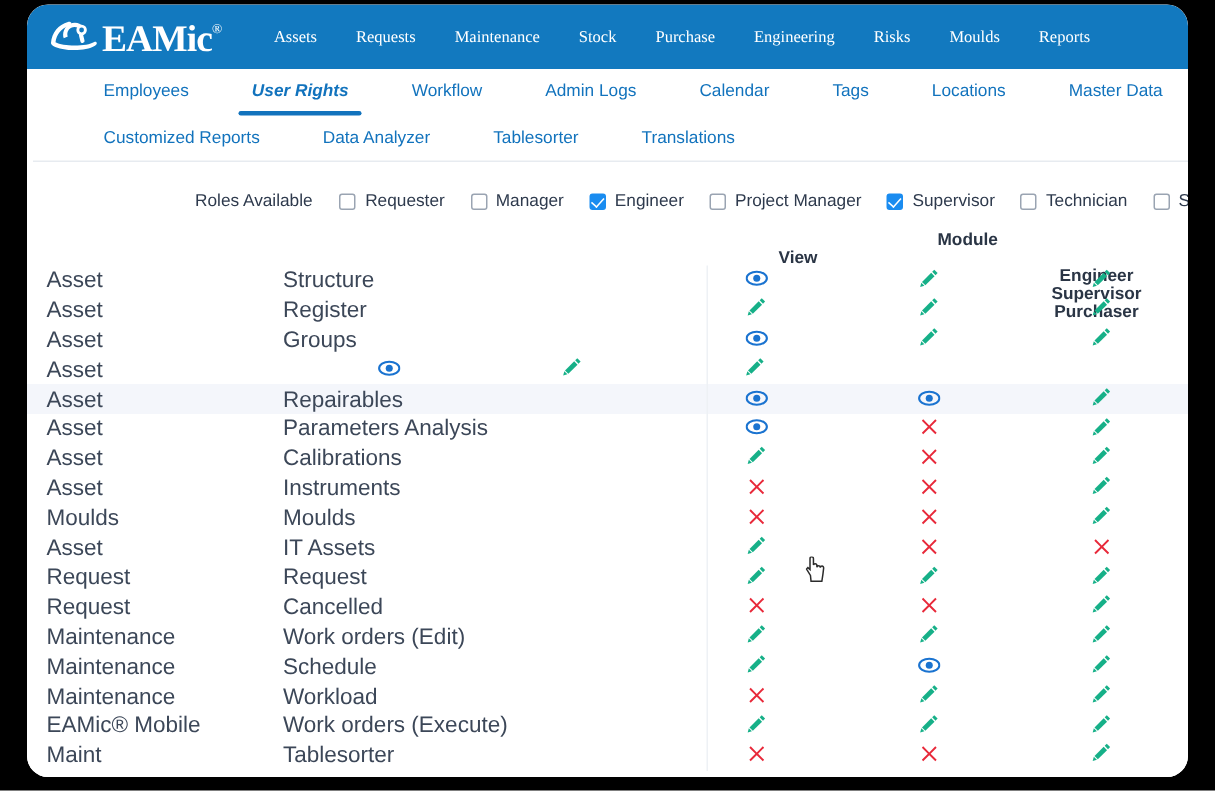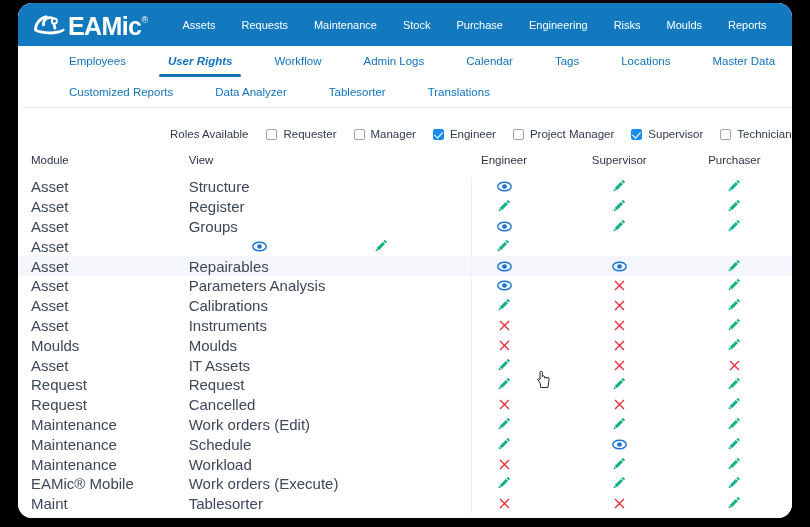--- a/index.html
+++ b/index.html
@@ -25,20 +25,21 @@
   .topbar {
     position: relative;
     height: 43px;
     background: #1279bf;
     display: flex;
     align-items: center;
     padding-left: 14px;
     border-top-left-radius: 14px;
     border-top-right-radius: 14px;
     overflow: hidden;
+    font-family: Liberation Serif, serif;
   }
   .logo { display: flex; align-items: flex-start; margin-right: 22px; flex: 0 0 auto; }
   .logo-mark { width: 34px; height: 26px; position: relative; margin-right: 2px; }
   .logo-text {
     font-size: 25px;
     font-weight: bold;
     color: #ffffff;
     letter-spacing: -0.6px;
     line-height: 26px;
     position: relative;
@@ -103,21 +104,20 @@
     display: flex;
     align-items: center;
     padding-left: 112px;
     height: 24px;
     white-space: nowrap;
   }
   .roles-label {
     font-size: 11.5px;
     color: #2e3a4d;
     margin-right: 18px;
-    margin-left: 40px;
   }
   .role {
     display: flex;
     align-items: center;
     margin-right: 17px;
     cursor: pointer;
   }
   .cb {
     width: 11px; height: 11px;
     border: 1.3px solid #9aa4b2;
@@ -139,25 +139,26 @@
     border: solid #fff;
     border-width: 0 1.7px 1.7px 0;
     transform: rotate(42deg);
   }
   .role-name { font-size: 11.5px; color: #2e3a4d; }
 
   
   .table { width: 100%; margin-top: 8px; position: relative; }
   .thead {
     display: flex;
-    align-items: flex-start;
+    align-items: flex-end;
     height: 23px;
-    font-weight: normal;
+    font-weight: bold;
     font-size: 11.5px;
     color: #2a3545;
+    flex-direction: column;
   }
   .trow {
     display: flex;
     align-items: center;
     height: 19.8px;
     font-size: 15px;
     color: #3c4758;
   }
   .trow.hl { background: #f4f6fb; }
   .c-module { width: 180px; padding-left: 13px; }

